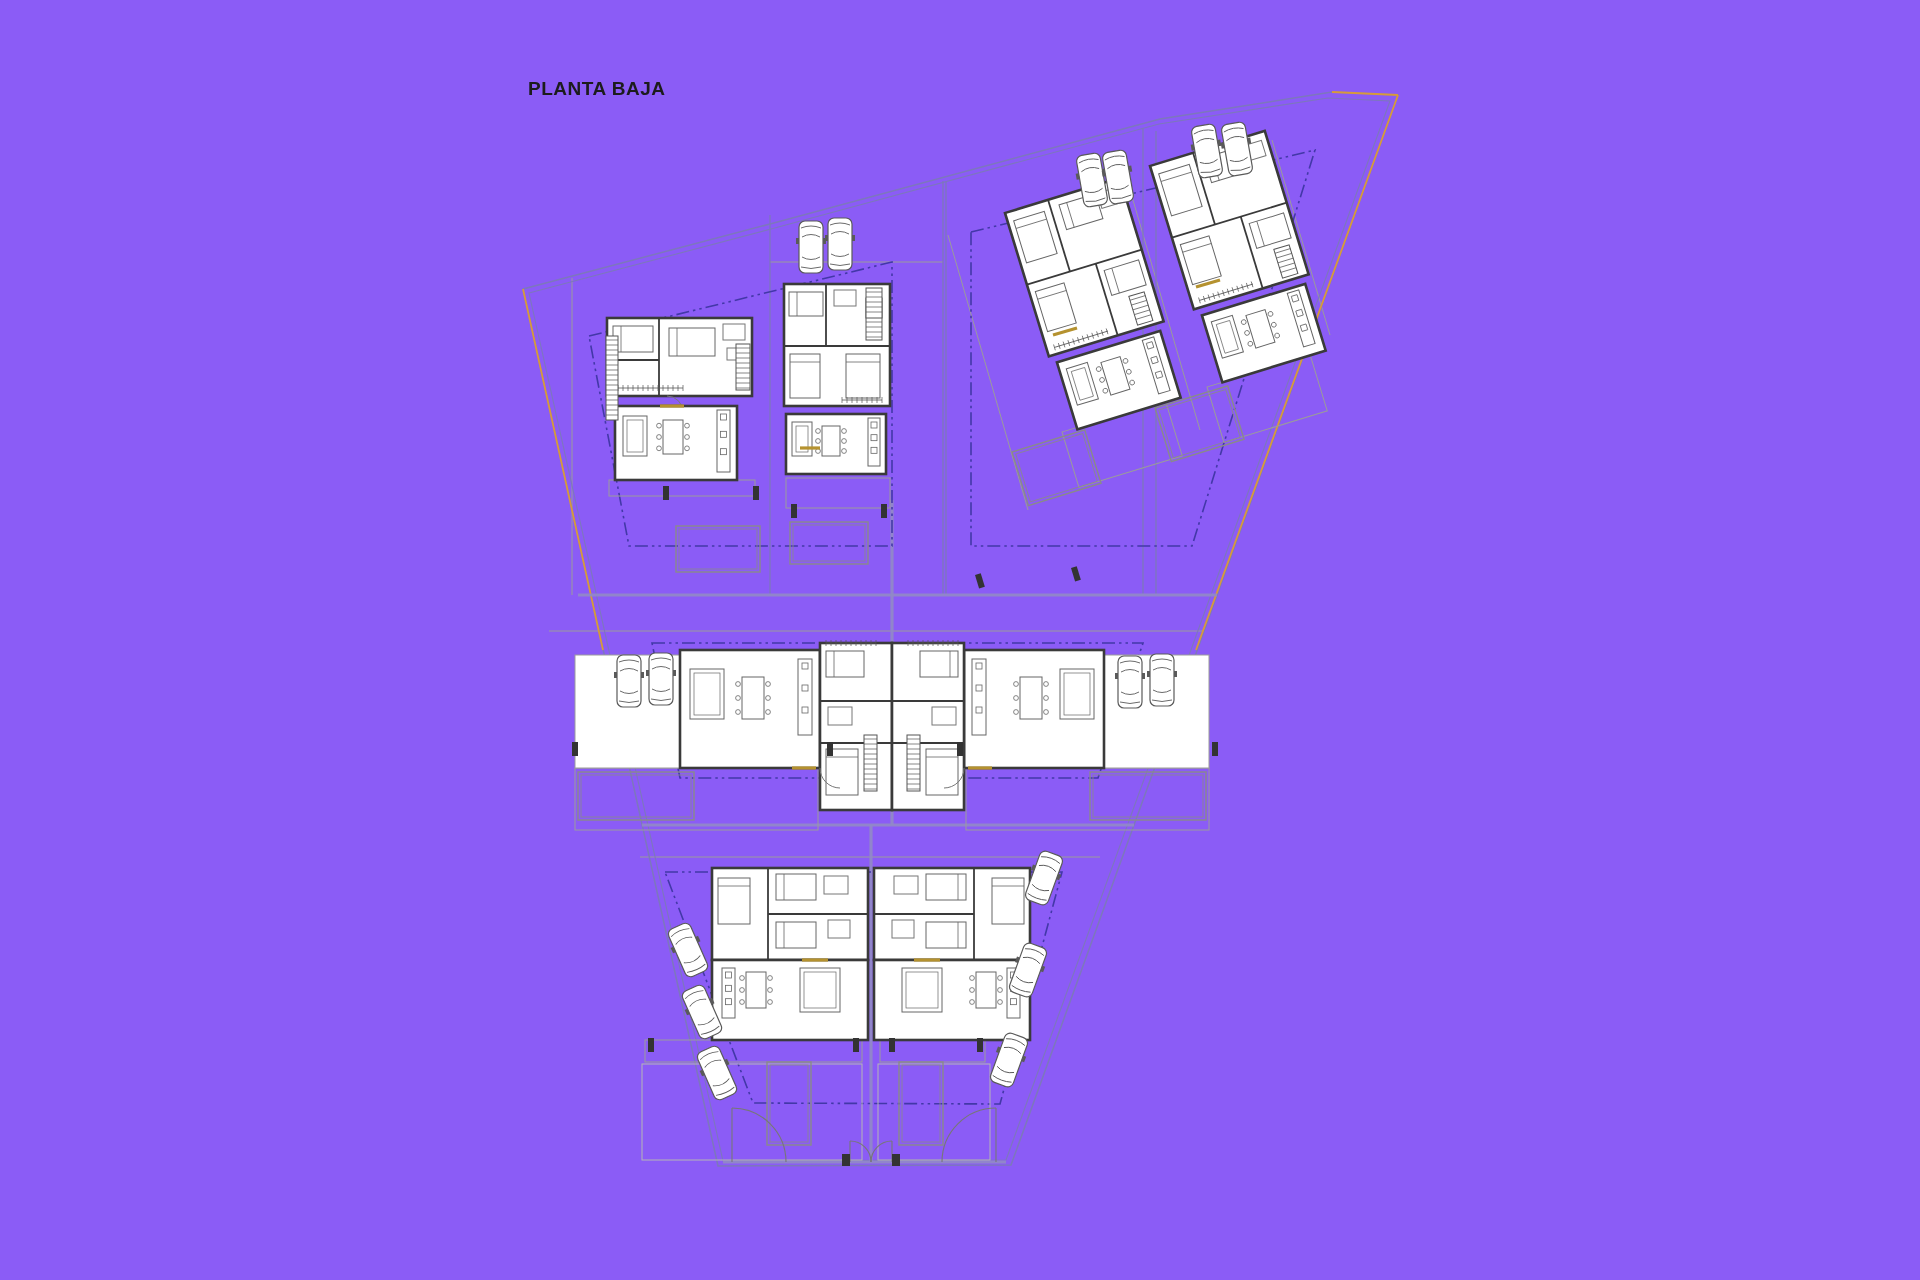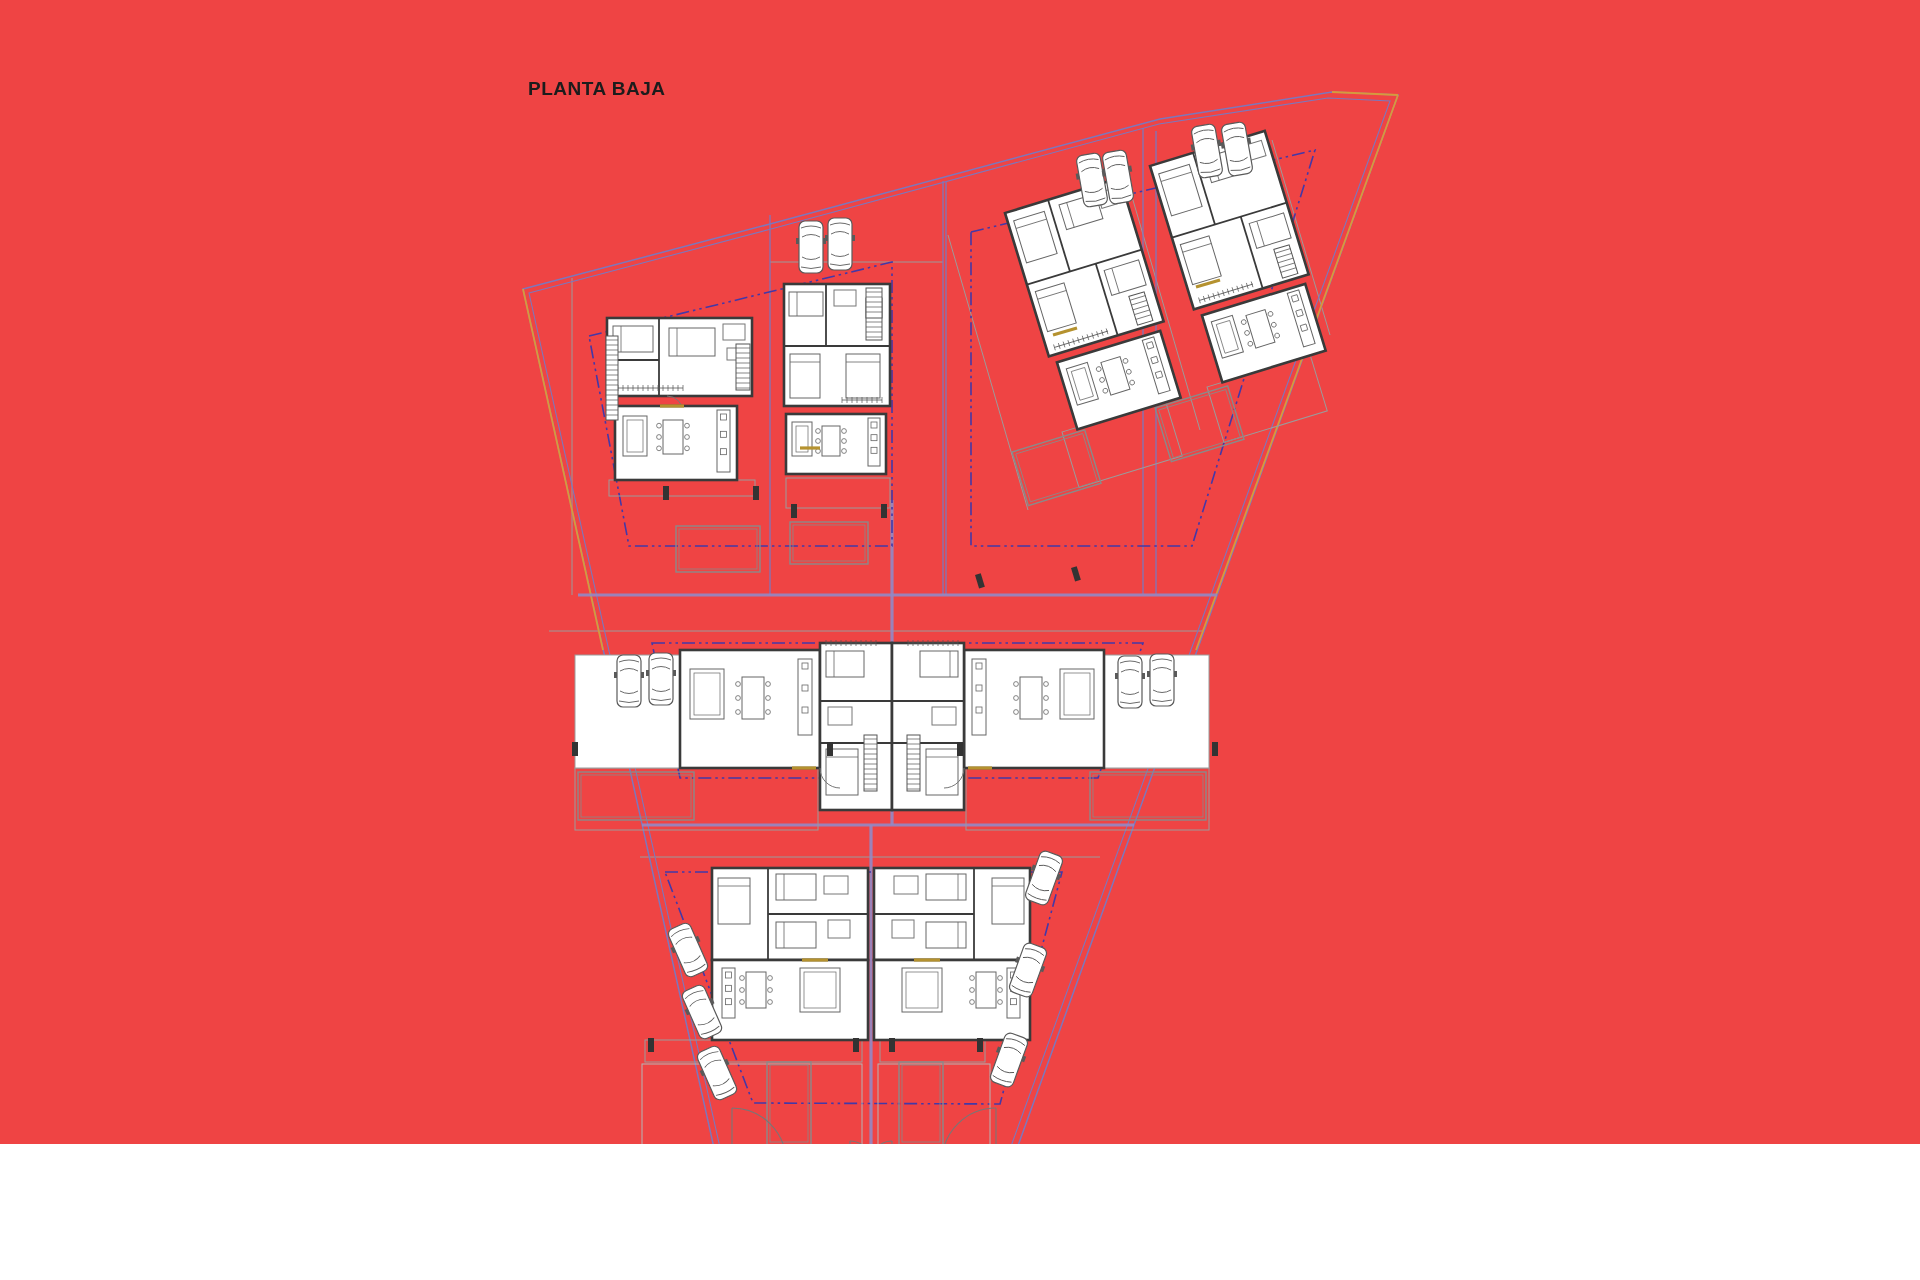--- a/index.html
+++ b/index.html
@@ -1,16 +1,16 @@
 <!DOCTYPE html>
 <html><head>
 <meta charset="utf-8">
 <style>
   html,body{margin:0;padding:0;background:#ffffff;}
-  .stage{position:relative;width:1920px;height:1144px;background:#ef4444;overflow:hidden;
+  .stage{position:relative;width:1920px;height:1280px;background:#8b5cf6;overflow:hidden;
          font-family:"Liberation Sans", sans-serif;text-decoration:underline;}
   .plan-title{position:absolute;left:528px;top:78px;font-size:19px;font-weight:700;
               letter-spacing:0.5px;color:#1c1c1c;}
   svg{position:absolute;left:0;top:0;}
 </style>
 </head>
 <body>
 
 <div class="stage">
   <div class="plan-title">PLANTA BAJA</div>

